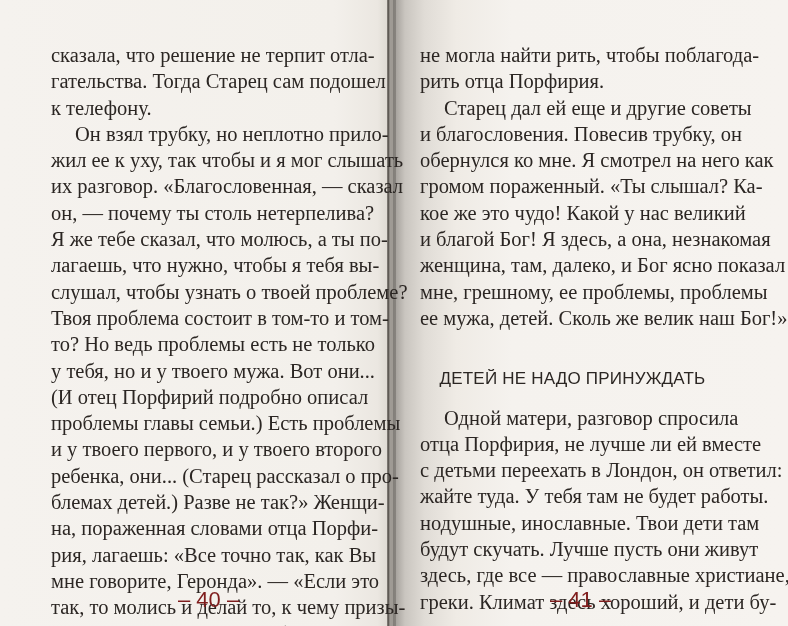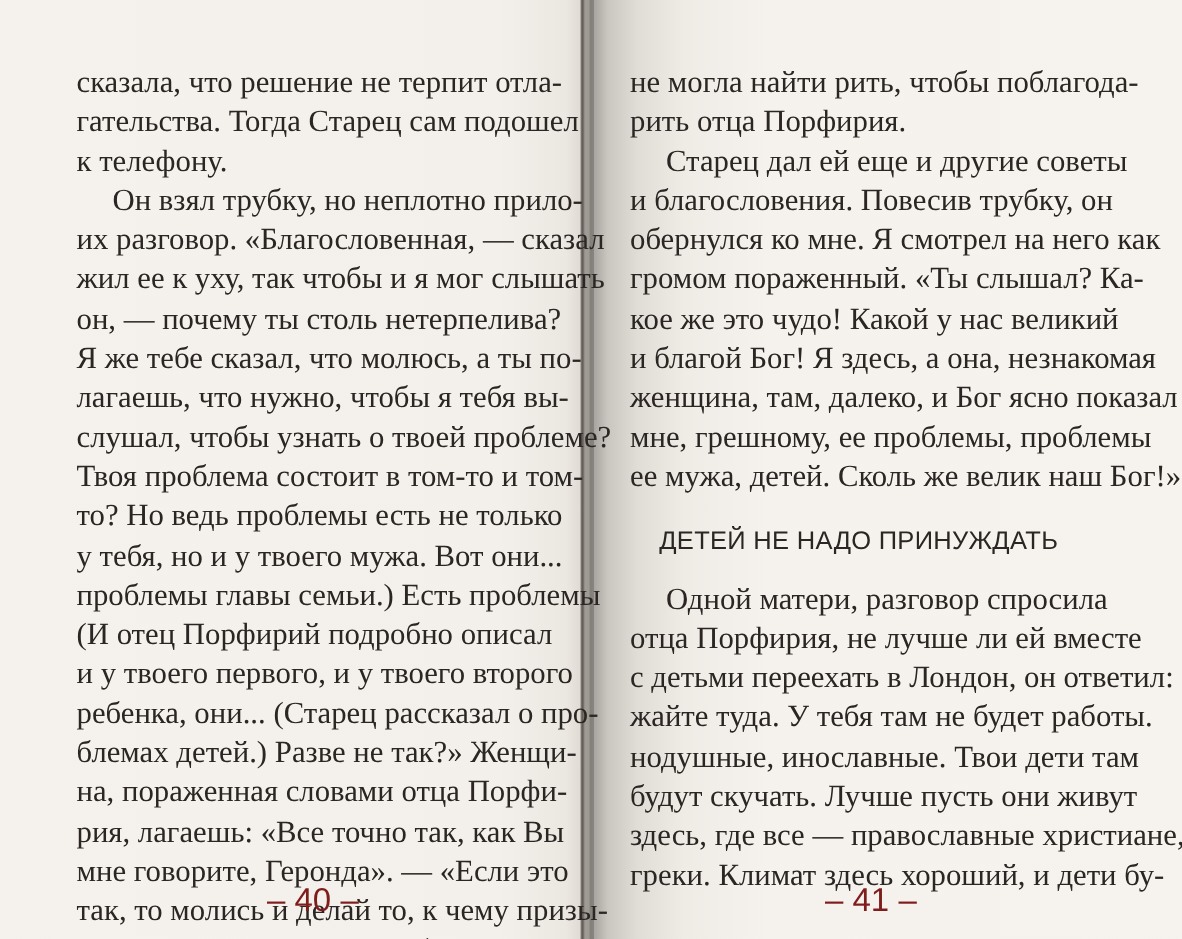--- a/index.html
+++ b/index.html
@@ -40,21 +40,21 @@
     }
     .left-text { left: 51px; top: 42px; width: 304px; }
     .right-text { left: 420px; top: 42px; width: 305px; }
     .line { display: block; white-space: nowrap; text-align-last: justify; }
     .line.last { text-align-last: left; }
     .line.indent { padding-left: 24px; }
     .heading {
       display: block; text-align: center;
       font-family: "Liberation Sans", "DejaVu Sans", sans-serif;
       font-size: 17px; letter-spacing: 0.2px;
-      margin: 17px 0 12px 0;
+      margin: 35px 0 12px 0;
       text-align-last: center;
     }
     .page-number {
       position: absolute; top: 587px;
       font-family: "Liberation Sans", "DejaVu Sans", sans-serif;
       font-size: 22px; color: #7f1d1d;
     }
     .pn-left { left: 178px; }
     .pn-right { left: 550px; }
   </style>
@@ -65,31 +65,31 @@
   <div class="page page-left"></div>
   <div class="page page-right"></div>
   <div class="gutter-line"></div>
   <div class="gutter-shadow"></div>
 
   <div class="text-block left-text">
     <span class="line">сказала, что решение не терпит отла-</span>
     <span class="line">гательства. Тогда Старец сам подошел</span>
     <span class="line last">к телефону.</span>
     <span class="line indent">Он взял трубку, но неплотно прило-</span>
+    <span class="line">жил ее к уху, так чтобы и я мог слышать</span>
     <span class="line">их разговор. «Благословенная, — сказал</span>
-    <span class="line">жил ее к уху, так чтобы и я мог слышать</span>
     <span class="line">он, — почему ты столь нетерпелива?</span>
     <span class="line">Я же тебе сказал, что молюсь, а ты по-</span>
     <span class="line">лагаешь, что нужно, чтобы я тебя вы-</span>
     <span class="line">слушал, чтобы узнать о твоей проблеме?</span>
     <span class="line">Твоя проблема состоит в том-то и том-</span>
     <span class="line">то? Но ведь проблемы есть не только</span>
     <span class="line">у тебя, но и у твоего мужа. Вот они...</span>
+    <span class="line">(И отец Порфирий подробно описал</span>
     <span class="line">проблемы главы семьи.) Есть проблемы</span>
-    <span class="line">(И отец Порфирий подробно описал</span>
     <span class="line">и у твоего первого, и у твоего второго</span>
     <span class="line">ребенка, они... (Старец рассказал о про-</span>
     <span class="line">блемах детей.) Разве не так?» Женщи-</span>
     <span class="line">на, пораженная словами отца Порфи-</span>
     <span class="line">рия, лагаешь: «Все точно так, как Вы</span>
     <span class="line">мне говорите, Геронда». — «Если это</span>
     <span class="line">так, то молись и делай то, к чему призы-</span>
     <span class="line">вает нас Христос. Я тоже буду молить-</span>
 
   </div>

